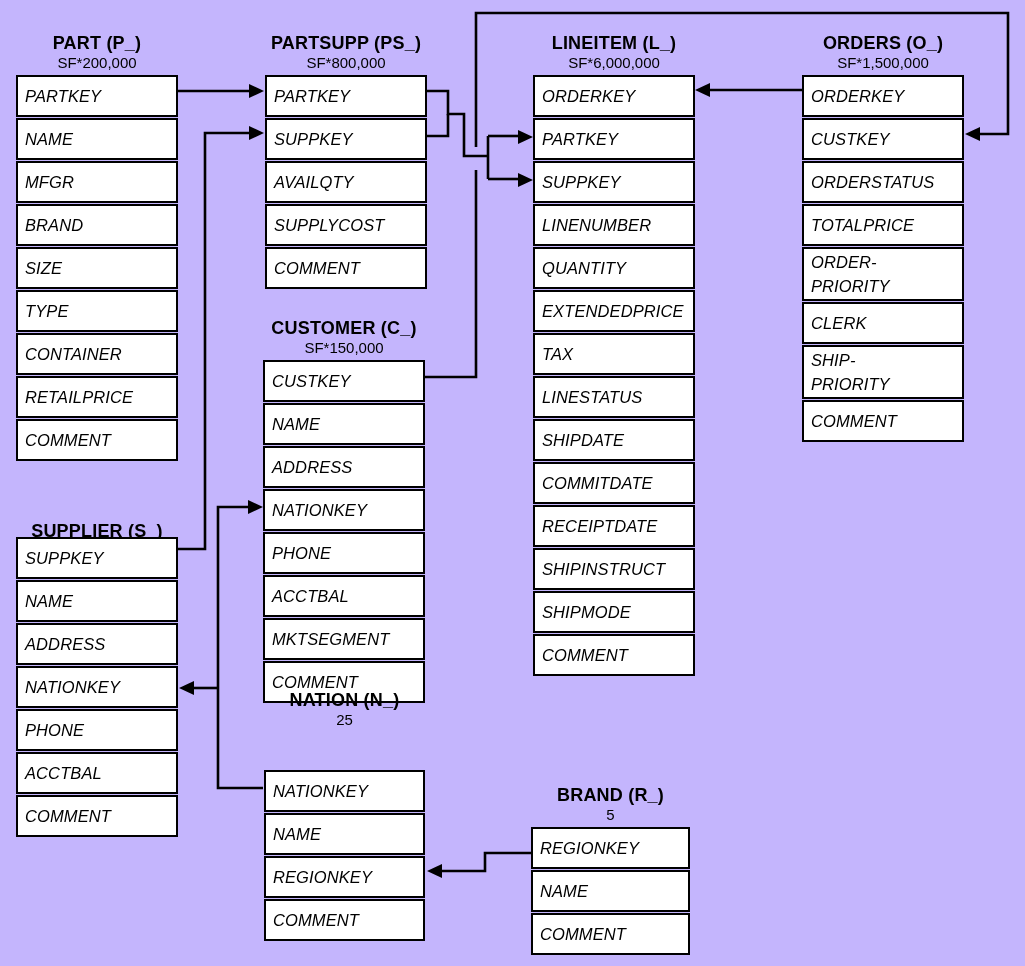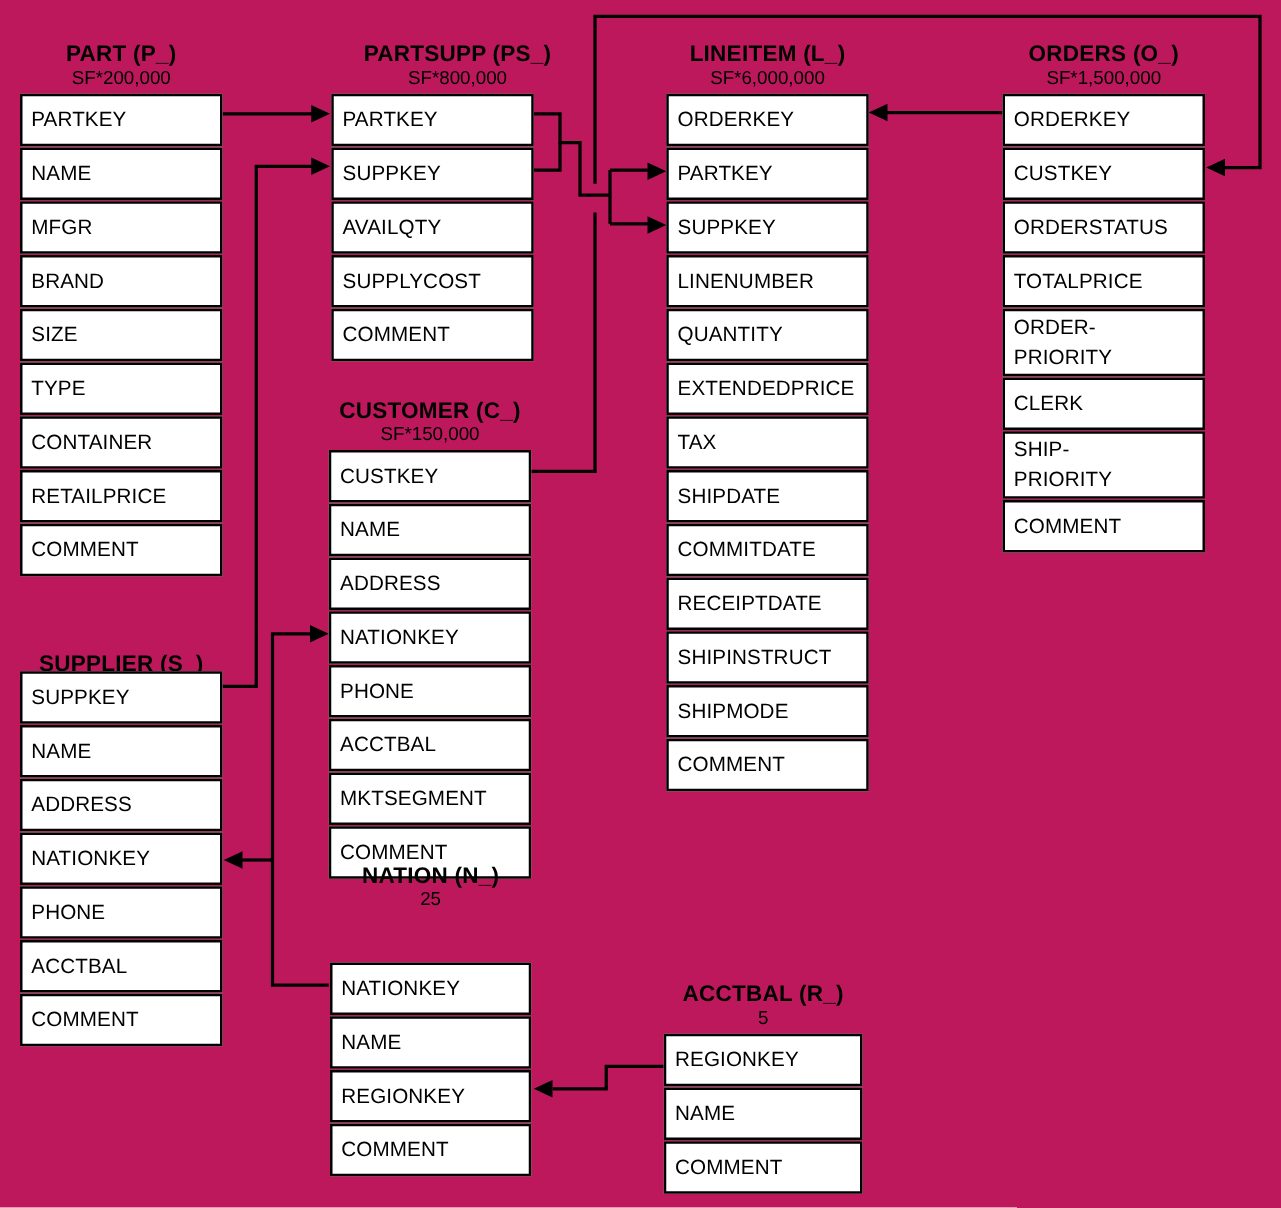--- a/index.html
+++ b/index.html
@@ -4,21 +4,21 @@
 <style>
   html, body {
     margin: 0;
     padding: 0;
     background: #ffffff;
   }
   .canvas {
     position: relative;
     width: 1025px;
     height: 966px;
-    background: #be185d;
+    background: #c4b5fd;
     color: #000000;
     font-family: "Liberation Sans", "DejaVu Sans", sans-serif;
     overflow: hidden;
   }
   svg.connectors {
     position: absolute;
     left: 0;
     top: 0;
     z-index: 1;
   }
@@ -44,20 +44,21 @@
     letter-spacing: 0.2px;
   }
   .table-cardinality {
     font-size: 15px;
     line-height: 18px;
     white-space: nowrap;
   }
   .table-body {
     position: absolute;
     z-index: 2;
+    font-style: italic;
   }
   .field-row {
     box-sizing: border-box;
     height: 42px;
     margin-bottom: 1px;
     border: 2.5px solid #000000;
     background: #ffffff;
     display: flex;
     align-items: center;
     padding-left: 7px;
@@ -135,21 +136,21 @@
           <div class="field-row">MFGR</div>
           <div class="field-row">BRAND</div>
           <div class="field-row">SIZE</div>
           <div class="field-row">TYPE</div>
           <div class="field-row">CONTAINER</div>
           <div class="field-row">RETAILPRICE</div>
           <div class="field-row">COMMENT</div>
         </div>
       </div>
       <div>
-        <div class="table-header" style="left: 265px; top: 32px; width: 162px; margin-left: 20px;">
+        <div class="table-header" style="left: 265px; top: 32px; width: 162px;">
           <div class="table-name">PARTSUPP (PS_)</div>
           <div class="table-cardinality">SF*800,000</div>
         </div>
         <div class="table-body" style="left: 265px; top: 75px; width: 162px;">
           <div class="field-row">PARTKEY</div>
           <div class="field-row">SUPPKEY</div>
           <div class="field-row">AVAILQTY</div>
           <div class="field-row">SUPPLYCOST</div>
           <div class="field-row">COMMENT</div>
         </div>
@@ -160,20 +161,21 @@
           <div class="table-cardinality">SF*6,000,000</div>
         </div>
         <div class="table-body" style="left: 533px; top: 75px; width: 162px;">
           <div class="field-row">ORDERKEY</div>
           <div class="field-row">PARTKEY</div>
           <div class="field-row">SUPPKEY</div>
           <div class="field-row">LINENUMBER</div>
           <div class="field-row">QUANTITY</div>
           <div class="field-row">EXTENDEDPRICE</div>
           <div class="field-row">TAX</div>
+          <div class="field-row">LINESTATUS</div>
           <div class="field-row">SHIPDATE</div>
           <div class="field-row">COMMITDATE</div>
           <div class="field-row">RECEIPTDATE</div>
           <div class="field-row">SHIPINSTRUCT</div>
           <div class="field-row">SHIPMODE</div>
           <div class="field-row">COMMENT</div>
         </div>
       </div>
       <div>
         <div class="table-header" style="left: 802px; top: 32px; width: 162px;">
@@ -231,21 +233,21 @@
         </div>
         <div class="table-body" style="left: 264px; top: 770px; width: 161px;">
           <div class="field-row">NATIONKEY</div>
           <div class="field-row">NAME</div>
           <div class="field-row">REGIONKEY</div>
           <div class="field-row">COMMENT</div>
         </div>
       </div>
       <div>
         <div class="table-header" style="left: 531px; top: 784px; width: 159px;">
-          <div class="table-name">ACCTBAL (R_)</div>
+          <div class="table-name">BRAND (R_)</div>
           <div class="table-cardinality">5</div>
         </div>
         <div class="table-body" style="left: 531px; top: 827px; width: 159px;">
           <div class="field-row">REGIONKEY</div>
           <div class="field-row">NAME</div>
           <div class="field-row">COMMENT</div>
         </div>
       </div>
     </div>
 </div>

